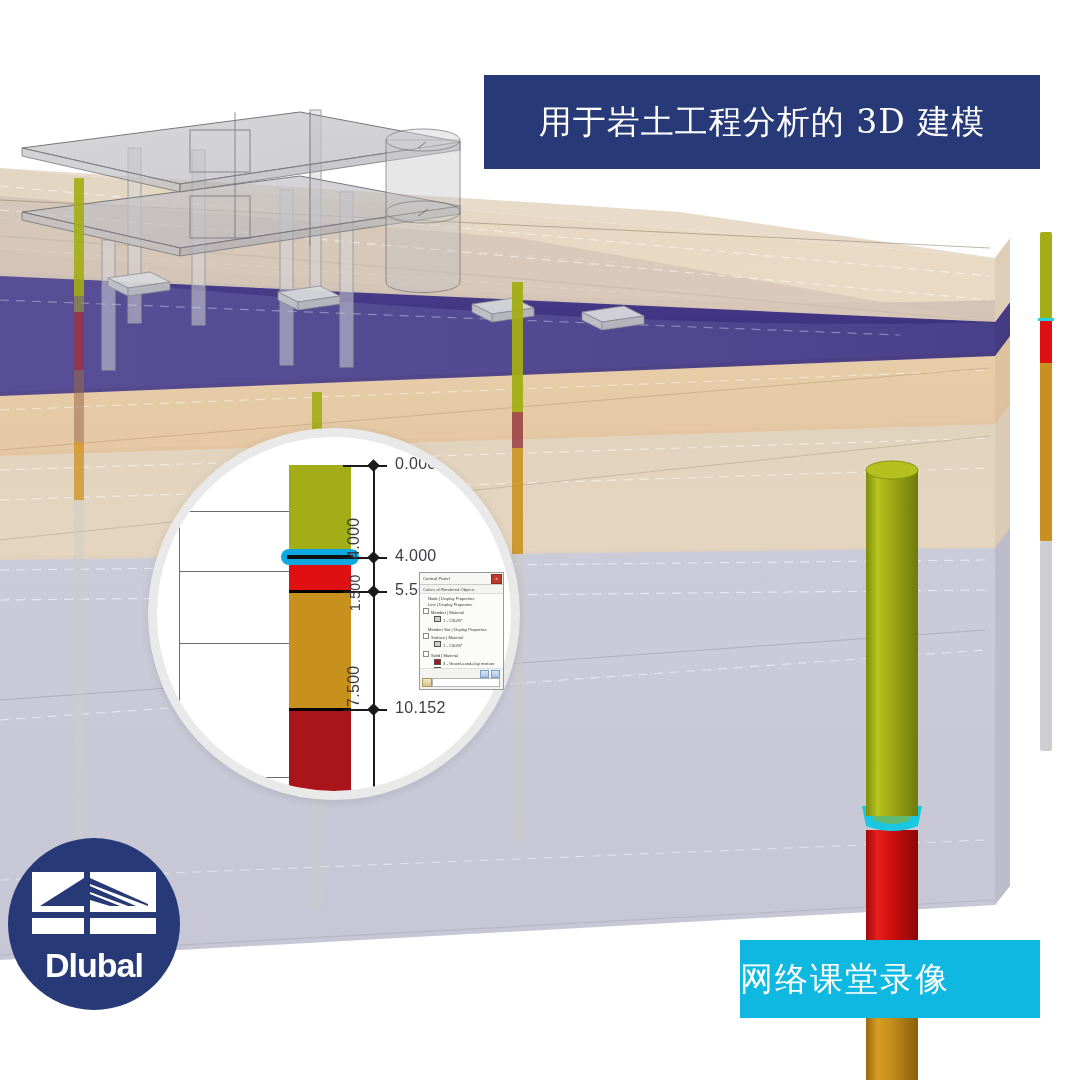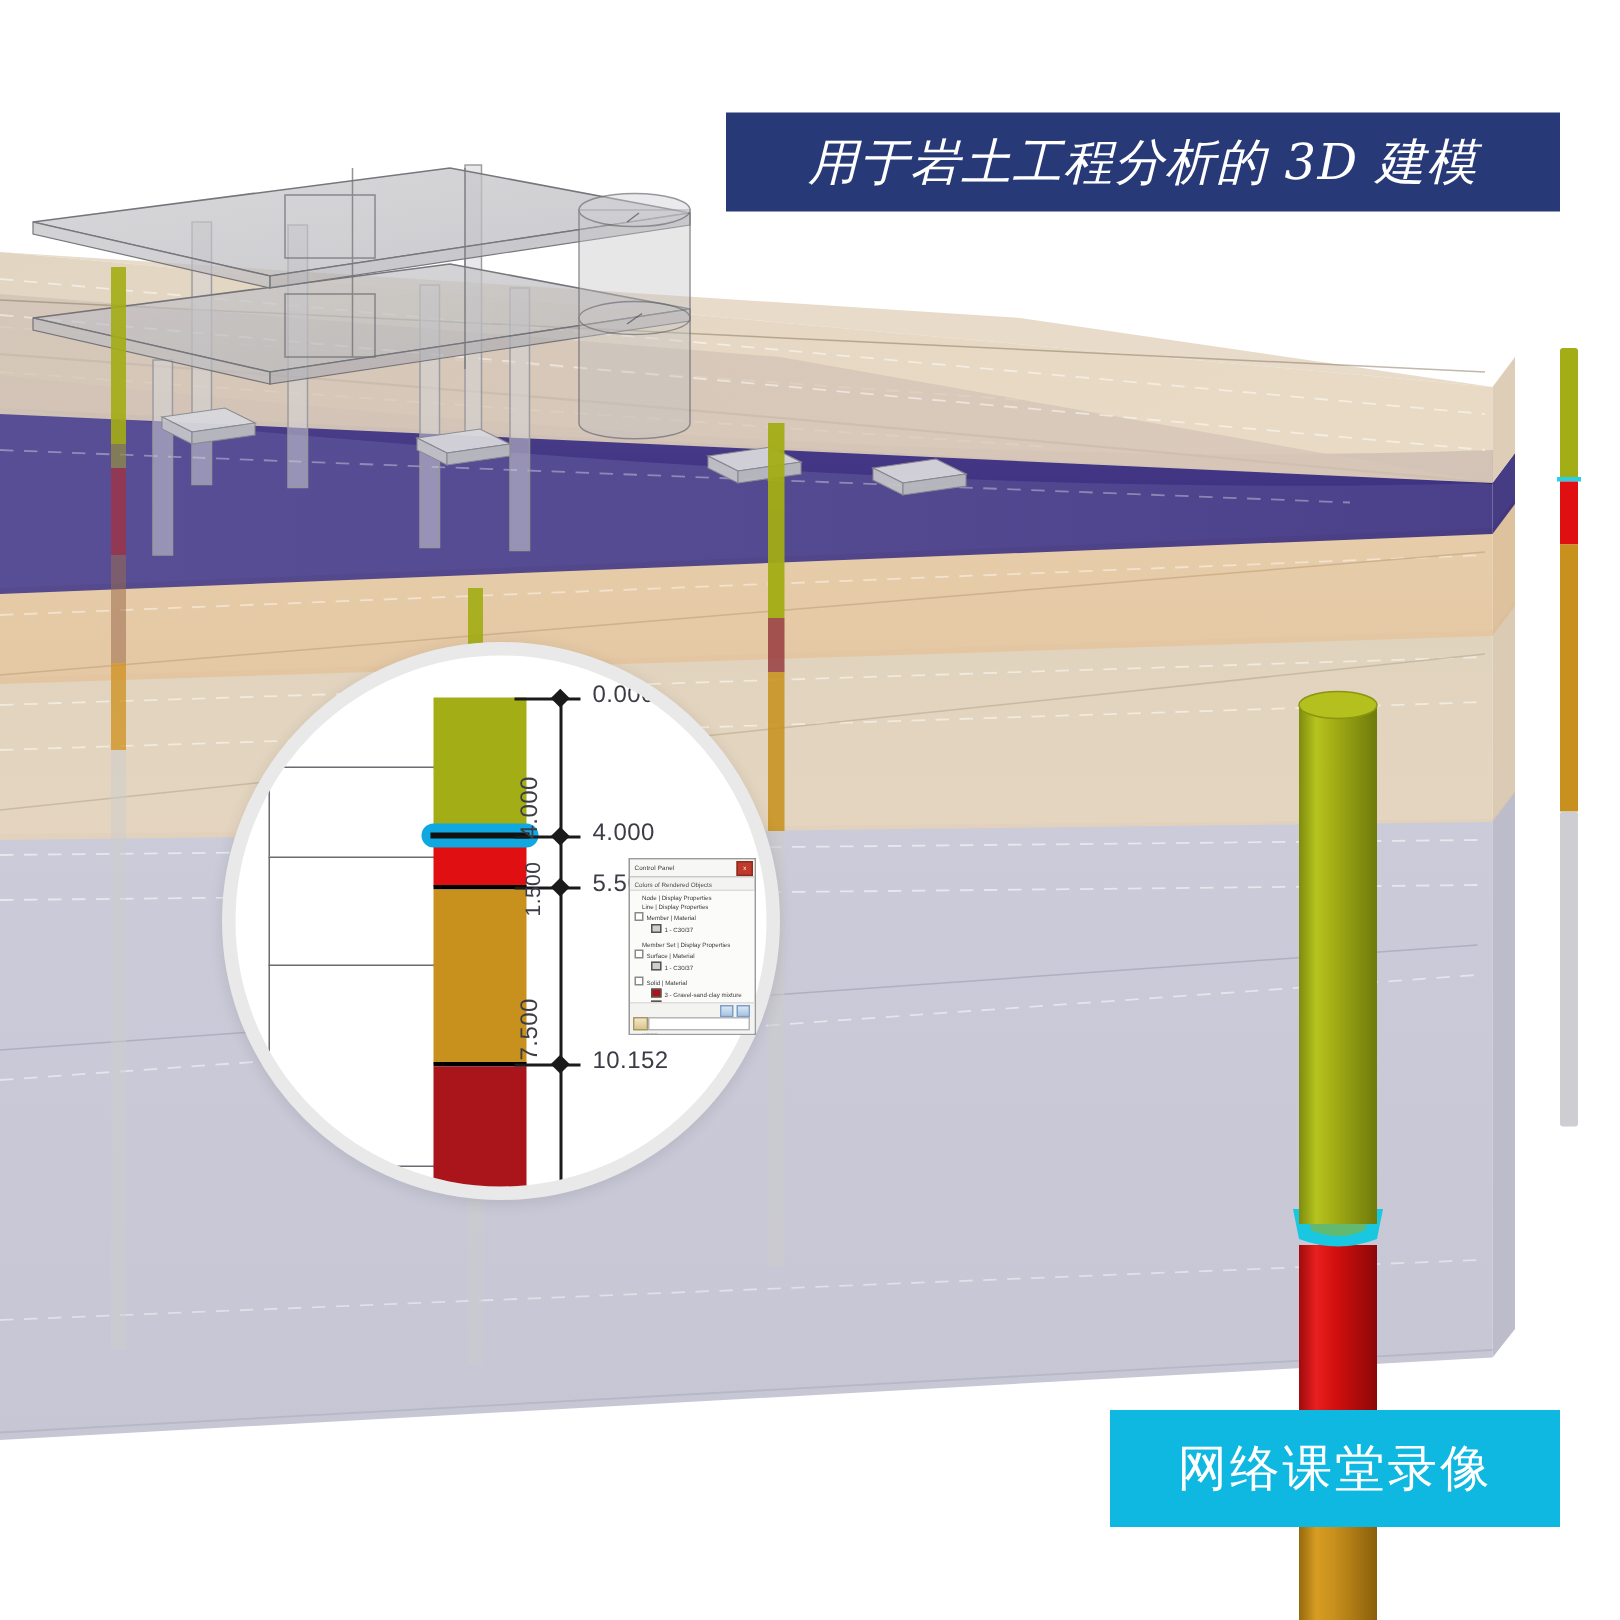--- a/index.html
+++ b/index.html
@@ -7,34 +7,33 @@
   body{width:1080px;height:1080px;overflow:hidden;
        font-family:"Liberation Sans","DejaVu Sans",sans-serif;}
   #stage{position:relative;width:1080px;height:1080px;background:#ffffff;overflow:hidden;}
   .noselect{user-select:none;}
 
   
   #scene{position:absolute;left:0;top:0;width:1080px;height:1080px;}
 
   
   #title-banner{
-    position:absolute;left:484px;top:75px;width:556px;height:66px;
+    position:absolute;left:484px;top:75px;width:556px;height:94px;
     background:#273a77;display:flex;align-items:center;justify-content:center;
     z-index:60;
-    font-style:italic;
   }
   #title-banner .txt{
     color:#ffffff;font-size:33px;letter-spacing:1px;font-weight:400;
     font-family:"DejaVu Serif","Liberation Serif",serif;white-space:nowrap;
   }
 
   
   #cyan-badge{
     position:absolute;left:740px;top:940px;width:300px;height:78px;
-    background:#0fb8e0;display:flex;align-items:center;justify-content:center;
+    background:#0fb8e0;display:flex;align-items:center;justify-content:flex-start;
     z-index:60;
   }
   #cyan-badge .txt{
     color:#ffffff;font-size:33px;letter-spacing:2px;
     font-family:"DejaVu Serif","Liberation Serif",serif;white-space:nowrap;
   }
 
   
   #logo{
     position:absolute;left:8px;top:838px;width:172px;height:172px;border-radius:50%;
@@ -429,14 +428,29 @@
   </div>
 
   <div id="title-banner">
     <div class="txt noselect">用于岩土工程分析的 3D 建模</div>
   </div>
 
   <div id="cyan-badge">
     <div class="txt noselect">网络课堂录像</div>
   </div>
 
+  <div id="logo">
+    <svg class="mark" viewBox="0 0 124 70">
+      <rect x="0" y="0" width="124" height="40" fill="#ffffff"></rect>
+      <rect x="0" y="46" width="124" height="16" fill="#ffffff"></rect>
+      <g fill="#273a77">
+        <polygon points="8,34 52,6 52,34"></polygon>
+        <polygon points="58,6 116,32 116,34 58,12"></polygon>
+        <polygon points="58,14 104,34 96,34 58,20"></polygon>
+        <polygon points="58,22 88,34 78,34 58,28"></polygon>
+      </g>
+      <rect x="52" y="0" width="6" height="62" fill="#273a77"></rect>
+      <rect x="0" y="40" width="124" height="6" fill="#273a77"></rect>
+    </svg>
+    <div class="word noselect">Dlubal</div>
+  </div>
 
 </div>
 
 </body></html>

